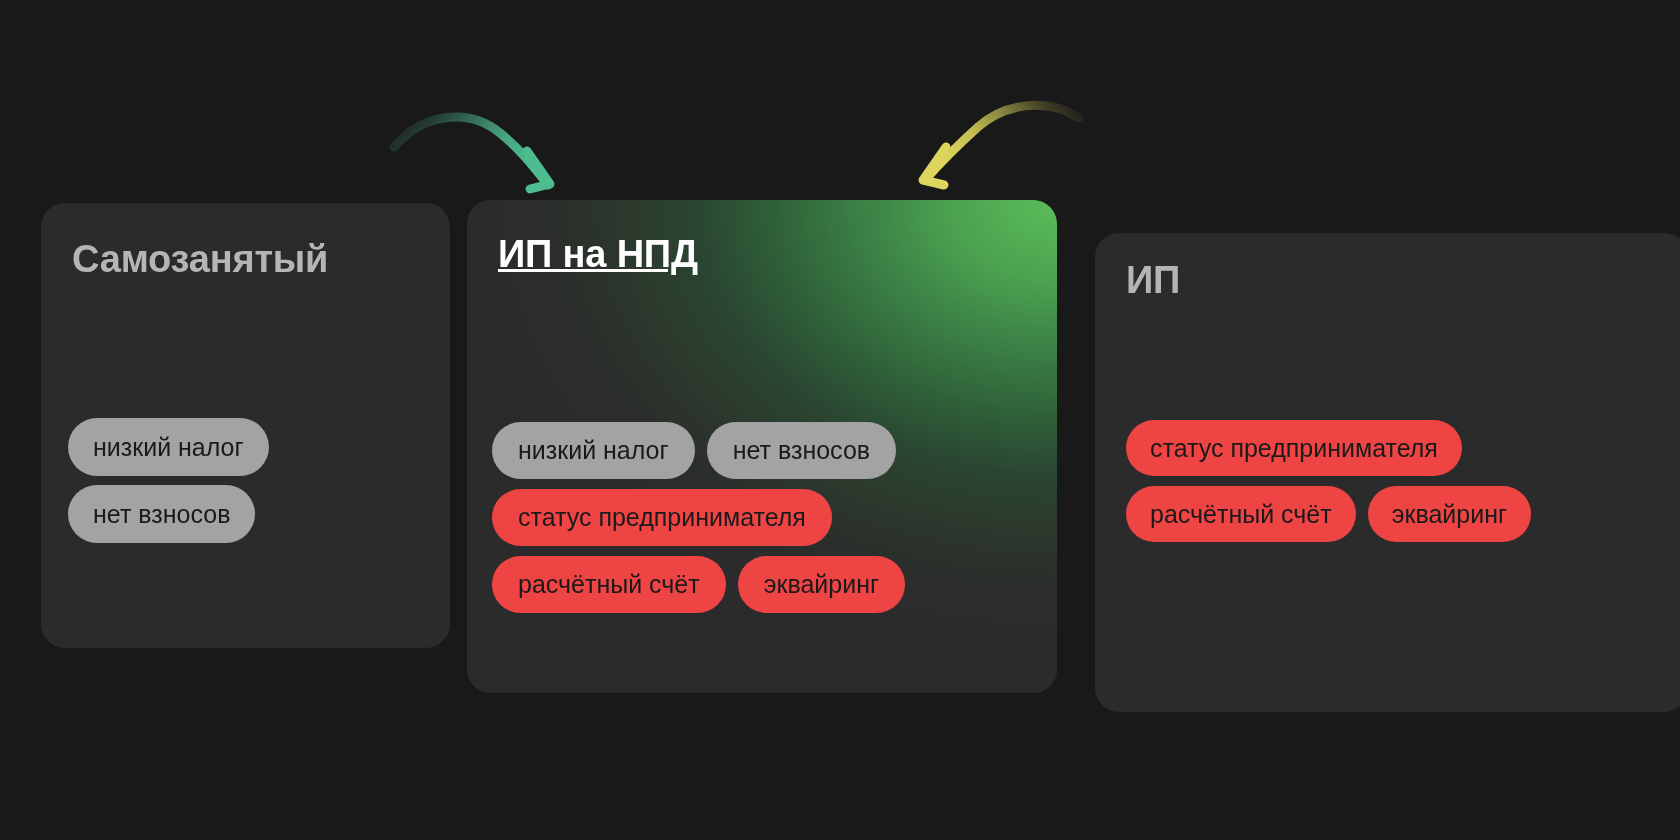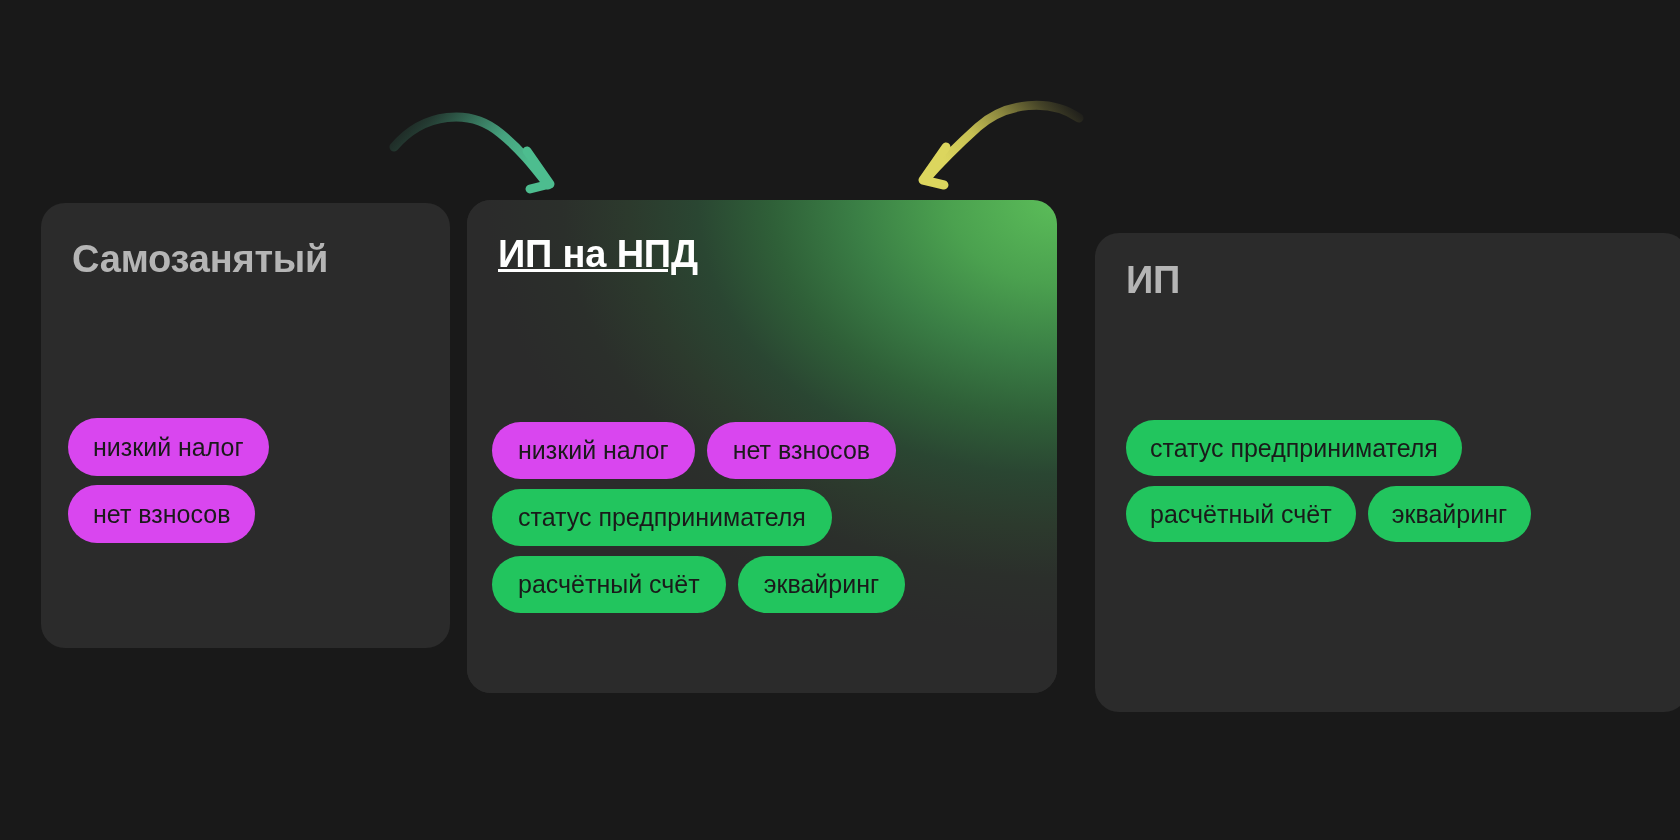--- a/index.html
+++ b/index.html
@@ -61,22 +61,22 @@
     align-items:center;
     justify-content:center;
     height:57px;
     padding:0 26px;
     border-radius:32px;
     font-size:25px;
     line-height:1;
     color:#1a1a1a;
     white-space:nowrap;
   }
-  .pill.green  { background:#d946ef; }
-  .pill.yellow { background:#22c55e; }
+  .pill.green  { background:#a3a3a3; }
+  .pill.yellow { background:#ef4444; }
 
   #card-1 .pill { height:58px; font-size:25px; padding:0 25px; }
   #card-3 .pill { height:56px; font-size:25px; padding:0 24px; }
 
   #arrows { position:absolute; inset:0; pointer-events:none; }
 </style>
 </head>
 <body>
 
 <div id="stage">

